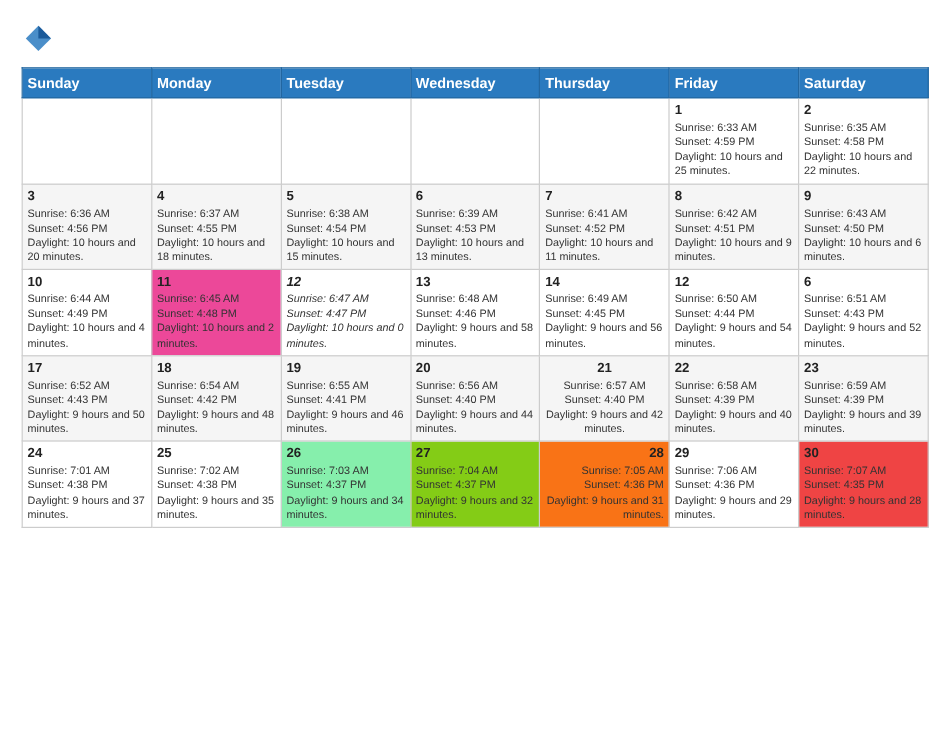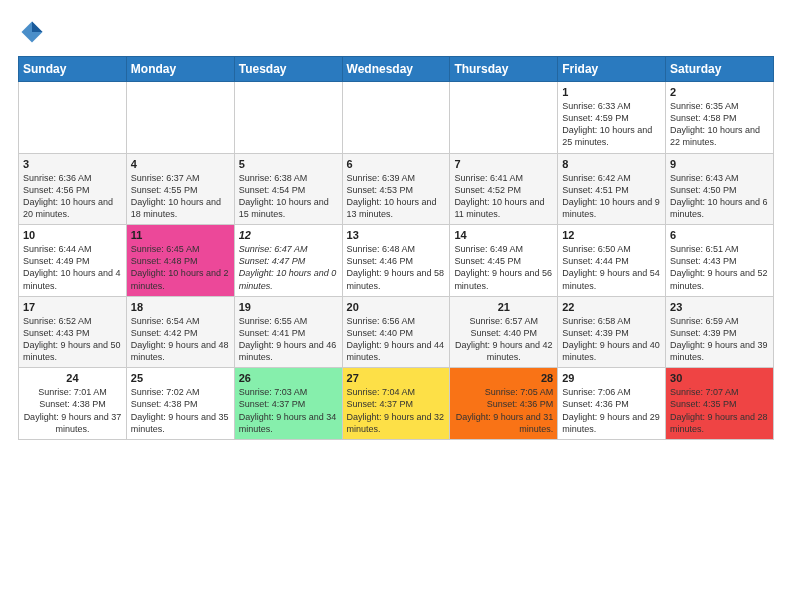--- a/index.html
+++ b/index.html
@@ -231,33 +231,33 @@
           <td style="background: rgb(245, 245, 245); margin-left: 44px;">
             <span class="day-number">22</span>
             <div class="day-detail">Sunrise: 6:58 AM<br>Sunset: 4:39 PM<br>Daylight: 9 hours and 40 minutes.</div>
           </td>
           <td style="background: rgb(245, 245, 245);">
             <span class="day-number">23</span>
             <div class="day-detail">Sunrise: 6:59 AM<br>Sunset: 4:39 PM<br>Daylight: 9 hours and 39 minutes.</div>
           </td>
         </tr>
         <tr>
-          <td style="background: rgb(255, 255, 255); text-align: center;">
+          <td style="background: rgb(255, 255, 255);">
             <span class="day-number">24</span>
             <div class="day-detail">Sunrise: 7:01 AM<br>Sunset: 4:38 PM<br>Daylight: 9 hours and 37 minutes.</div>
           </td>
           <td style="background: rgb(255, 255, 255); margin-left: 35px;">
             <span class="day-number">25</span>
             <div class="day-detail">Sunrise: 7:02 AM<br>Sunset: 4:38 PM<br>Daylight: 9 hours and 35 minutes.</div>
           </td>
           <td style="background: #86efac;">
             <span class="day-number">26</span>
             <div class="day-detail">Sunrise: 7:03 AM<br>Sunset: 4:37 PM<br>Daylight: 9 hours and 34 minutes.</div>
           </td>
-          <td style="background: #fde047;">
+          <td style="background: #84cc16;">
             <span class="day-number">27</span>
             <div class="day-detail">Sunrise: 7:04 AM<br>Sunset: 4:37 PM<br>Daylight: 9 hours and 32 minutes.</div>
           </td>
           <td style="background: #f97316; text-align: right;">
             <span class="day-number">28</span>
             <div class="day-detail">Sunrise: 7:05 AM<br>Sunset: 4:36 PM<br>Daylight: 9 hours and 31 minutes.</div>
           </td>
           <td style="background: rgb(255, 255, 255);">
             <span class="day-number">29</span>
             <div class="day-detail">Sunrise: 7:06 AM<br>Sunset: 4:36 PM<br>Daylight: 9 hours and 29 minutes.</div>

